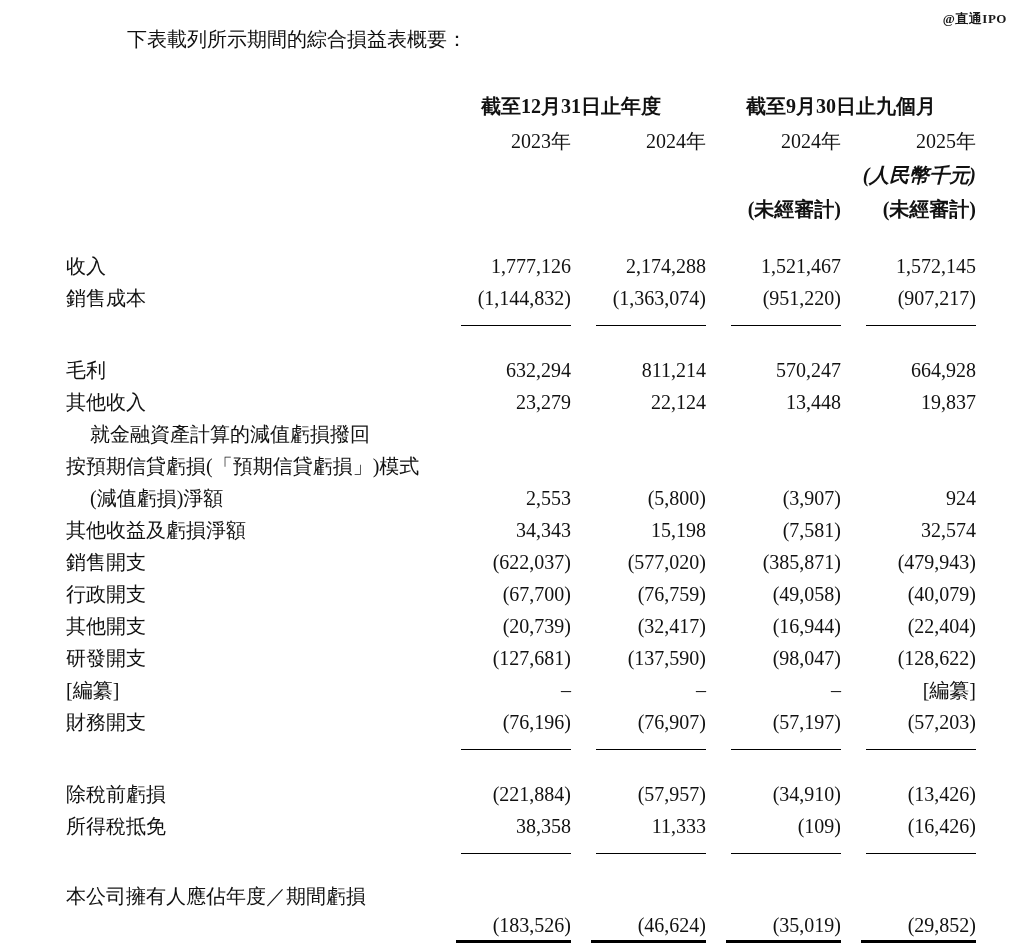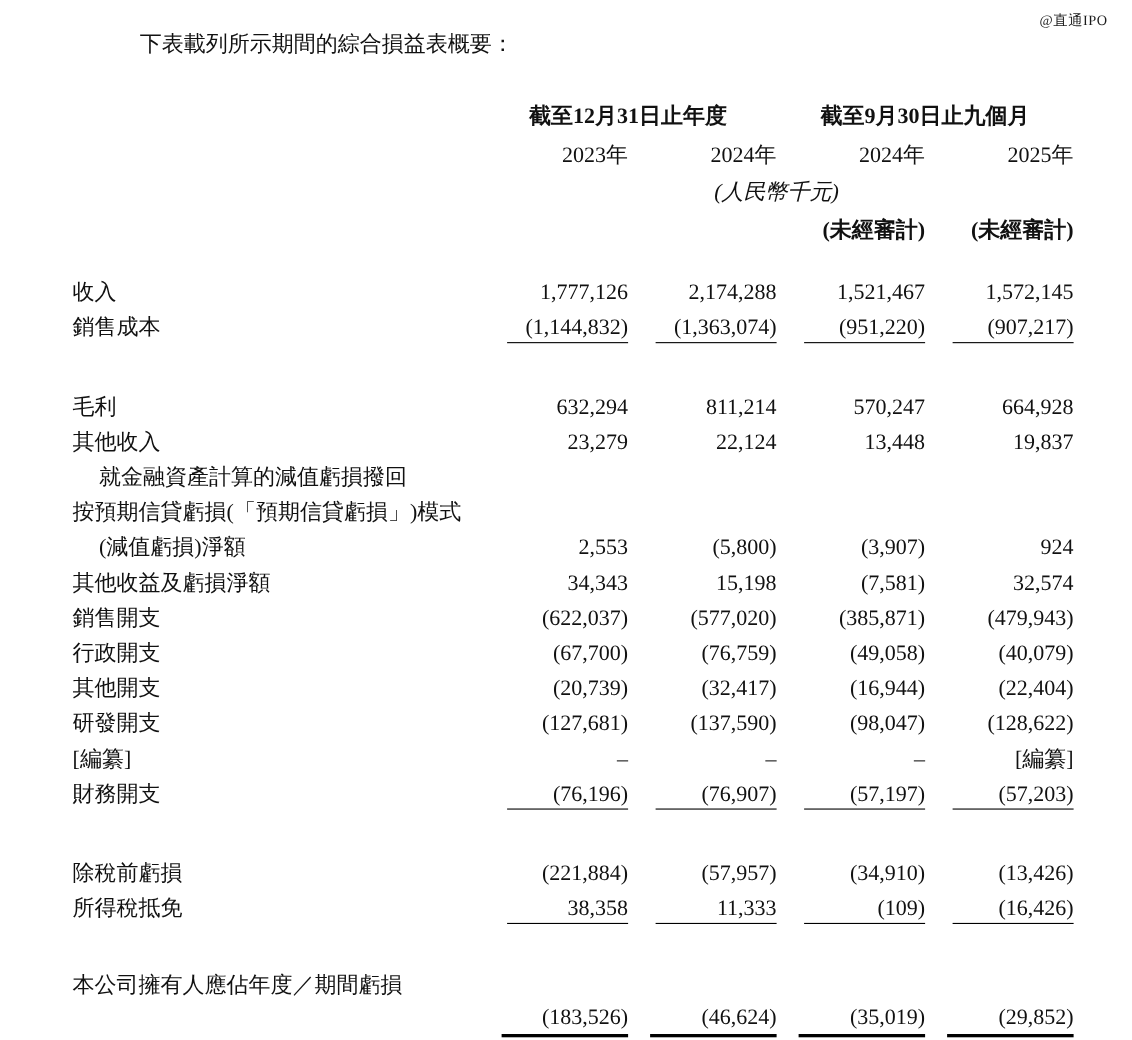--- a/index.html
+++ b/index.html
@@ -6,21 +6,21 @@
   .page{
     position:relative;
     width:1029px;height:945px;
     background:#ffffff;
     color:#111111;
     font-family:"Liberation Serif","DejaVu Serif",serif;
     overflow:hidden;
   }
   .watermark{
     position:absolute;top:10px;right:22px;
-    font-size:13px;font-weight:normal;color:#1a1a1a;
+    font-size:13px;font-weight:bold;color:#1a1a1a;
     letter-spacing:0.5px;
     font-family:"Liberation Serif","DejaVu Serif",serif;
   }
   .intro{
     position:absolute;left:127px;top:26px;
     font-size:20px;white-space:nowrap;
   }
   .fin-table{
     position:absolute;left:66px;top:88px;width:910px;
     font-size:20px;
@@ -29,27 +29,27 @@
   .hdr-groups{display:flex;height:36px;line-height:36px;}
   .hdr-years{height:34px;line-height:34px;}
   .hdr-aux{height:34px;line-height:34px;font-weight:bold;}
   .lbl-sp{width:370px;flex:0 0 370px;}
   .grp{width:270px;flex:0 0 270px;text-align:center;font-weight:bold;}
   .lbl{width:370px;flex:0 0 370px;text-align:left;}
   .lbl.ind{padding-left:24px;width:346px;flex:0 0 346px;}
   .cell{width:135px;flex:0 0 135px;text-align:right;}
   .bold{font-weight:normal;}
   .unit-row{height:34px;line-height:34px;}
-  .unit-wrap{margin-left:370px;width:540px;text-align:center;font-style:italic;}
+  .unit-wrap{margin-left:370px;width:540px;text-align:right;font-style:italic;font-weight:bold;}
   .sp24{height:24px;}
   .sp40{height:40px;}
   .sp38{height:38px;}
   .u{
     display:inline-block;min-width:110px;line-height:26px;
-    border-bottom:1.5px solid #000;padding-bottom:0;
+    border-bottom:1.5px solid #000;padding-bottom:14px;
   }
   .dbl{
     display:inline-block;min-width:115px;line-height:26px;
     position:relative;padding-bottom:9px;
     border-bottom:1.5px solid #000;
     margin-top:32px;
   }
   .dbl::before{
     content:"";position:absolute;left:0;right:0;bottom:4px;height:3px;background:#000;
   }

